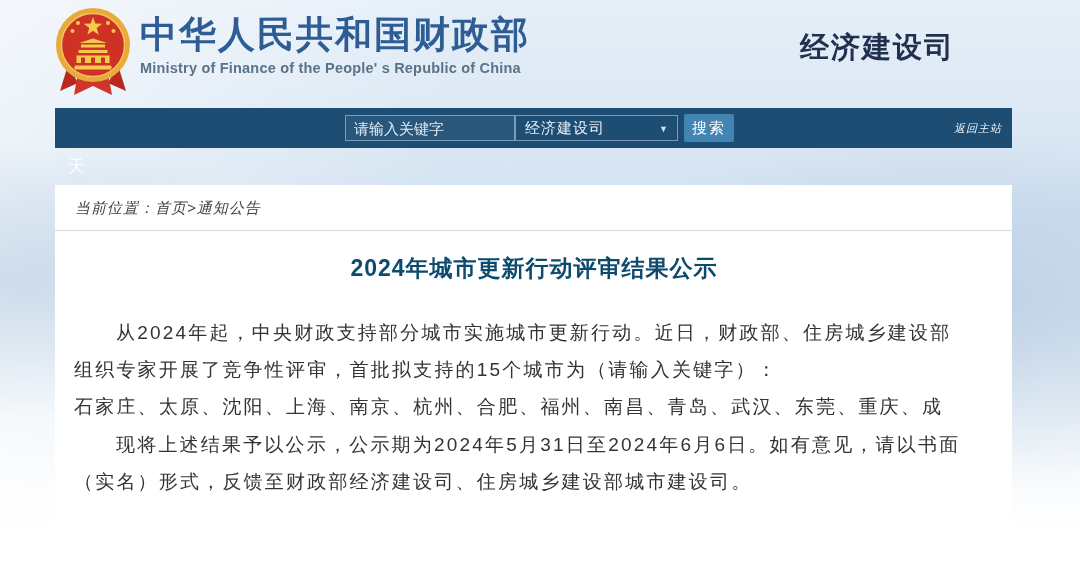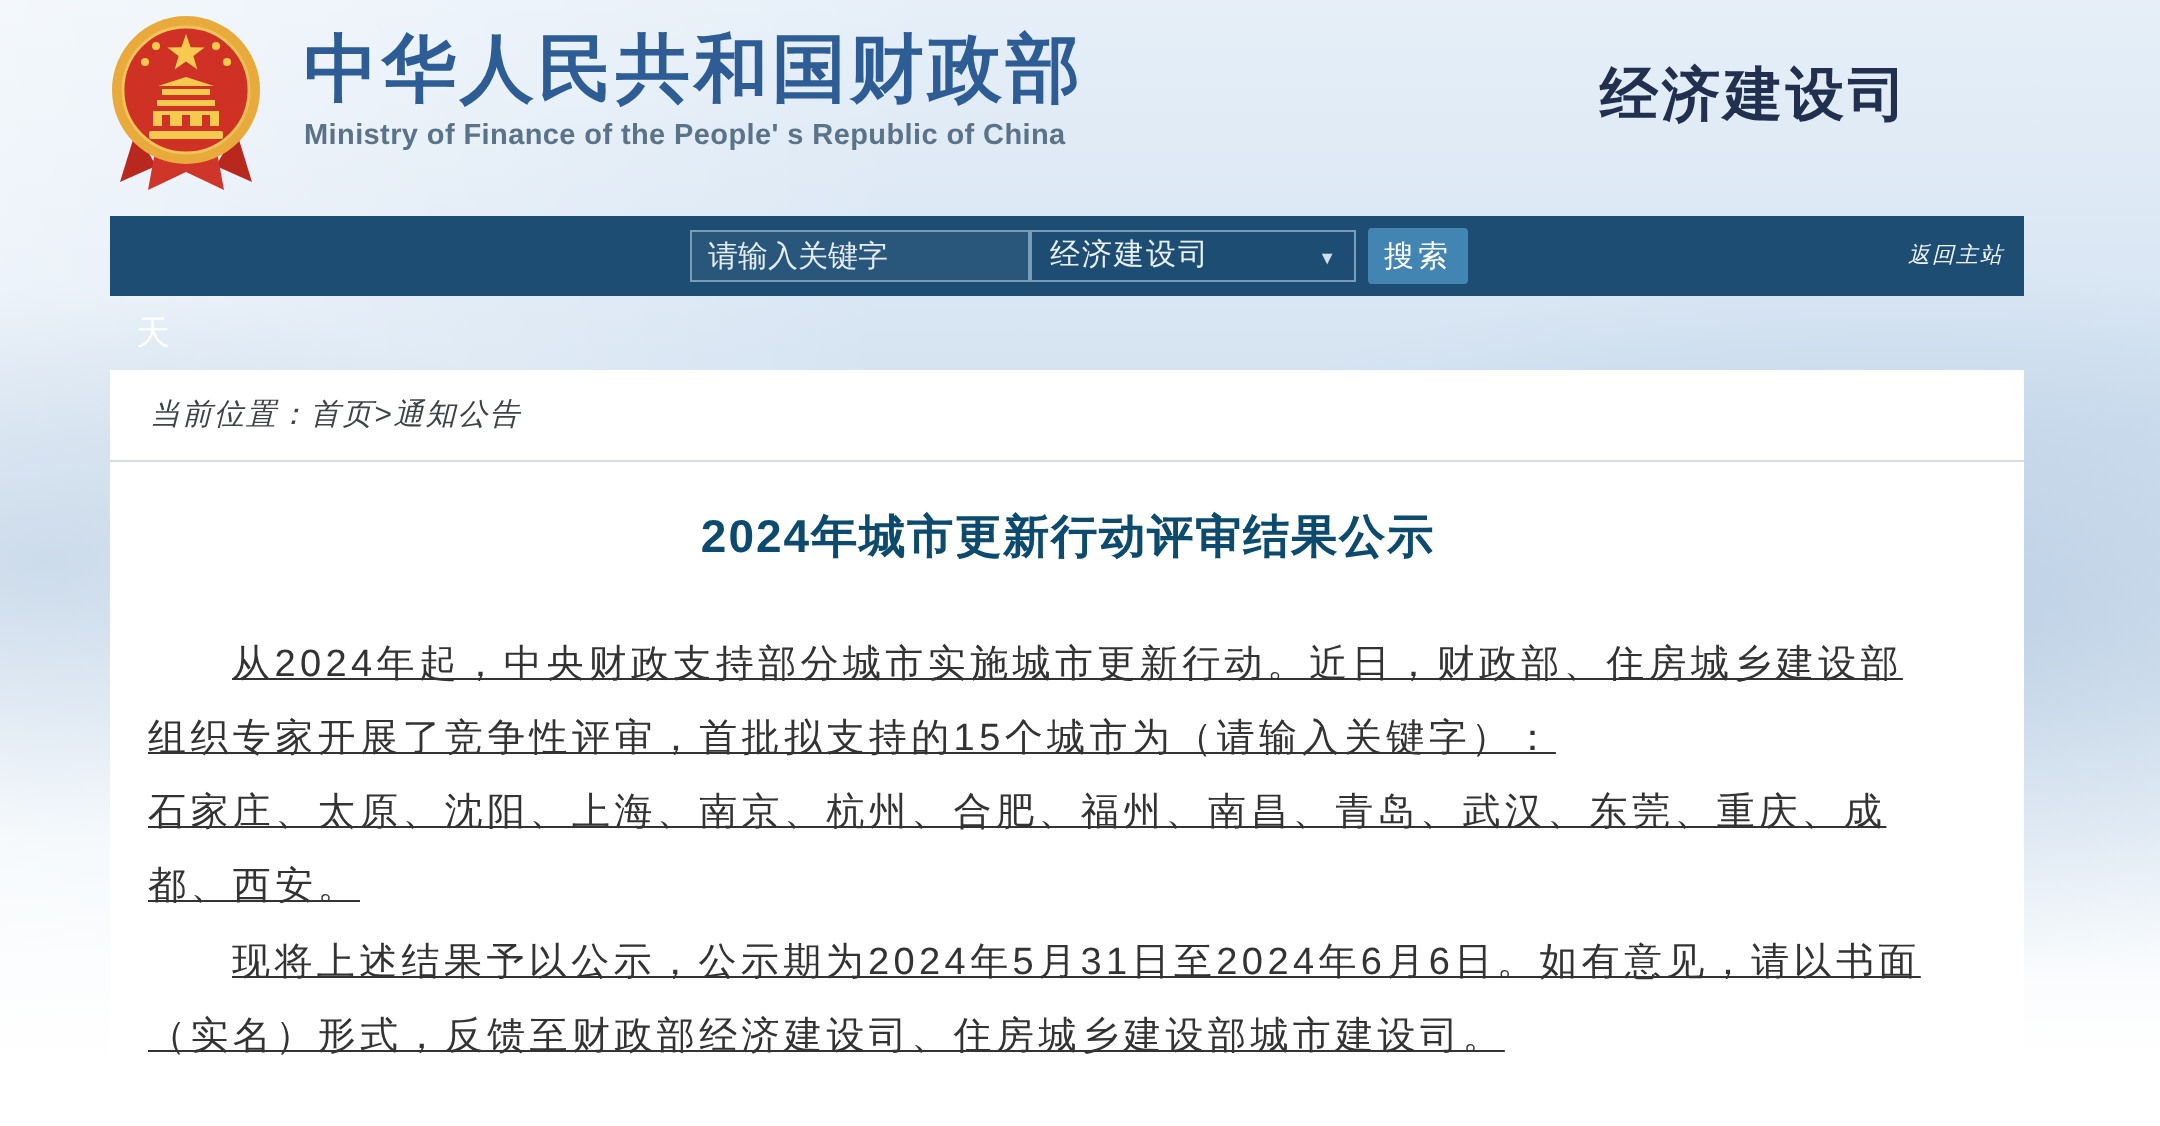--- a/index.html
+++ b/index.html
@@ -9,21 +9,21 @@
     background:
       radial-gradient(55% 45% at 88% 55%, rgba(150,178,210,.45), rgba(150,178,210,0) 70%),
       radial-gradient(40% 35% at 2% 50%, rgba(158,185,214,.40), rgba(158,185,214,0) 70%),
       linear-gradient(100deg, rgba(255,255,255,.55), rgba(205,223,240,0) 40%),
       linear-gradient(180deg, #e6eff8 0%, #d3e2f1 38%, #dde9f4 55%, #f2f7fb 78%, #ffffff 94%);
   }
 
   
   .masthead{position:absolute; left:0; top:0; width:100%; height:106px;}
   .emblem{position:absolute; left:54px; top:5px;}
-  .site-titles{position:absolute; left:152px; top:13px;}
+  .site-titles{position:absolute; left:140px; top:13px;}
   .site-title-cn{font-size:37px; font-weight:bold; color:#2d5d94; letter-spacing:2px; line-height:44px;}
   .site-title-en{font-size:14.5px; font-weight:bold; color:#5a7388; letter-spacing:.2px; margin-top:3px;}
   .dept-name{position:absolute; left:800px; top:28px; font-size:29px; font-weight:600; color:#20304e; letter-spacing:2px;}
 
   
   .navbar{
     position:absolute; left:55px; top:108px; width:957px; height:40px;
     background:#1e4d74;
   }
   .nav-date{position:absolute; left:13px; top:0; height:40px; line-height:40px;
@@ -60,21 +60,21 @@
     padding-left:20px; font-size:15px; color:#3f4347; letter-spacing:1px;font-style:italic;
   }
   .breadcrumb .crumb-path{cursor:pointer;}
 
   
   .article{padding:22px 18px 0 19px; color:#333333;}
   .article-title{
     text-align:center; font-size:23px; font-weight:bold; color:#0c4a6e;
     letter-spacing:1px; margin:0 0 30px 0;
   }
-  .article p{margin:0; padding:0;text-decoration:underline;}
+  .article p{margin:0; padding:0;}
   .article p.spaced{margin-top:1px;}
   .article-line{
     font-size:19px; line-height:37px; letter-spacing:2.2px; white-space:nowrap; color:#333333;
   }
   .article-line.indent{padding-left:42px;}
 </style>
 </head>
 <body>
 
 <div class="page">
@@ -129,21 +129,20 @@
     <div class="article">
       <h1 class="article-title">2024年城市更新行动评审结果公示</h1>
 
       <p>
         <span class="article-line indent" style="display:block">从2024年起，中央财政支持部分城市实施城市更新行动。近日，财政部、住房城乡建设部</span>
         <span class="article-line" style="display:block">组织专家开展了竞争性评审，首批拟支持的15个城市为（请输入关键字）：</span>
       </p>
 
       <p>
         <span class="article-line" style="display:block">石家庄、太原、沈阳、上海、南京、杭州、合肥、福州、南昌、青岛、武汉、东莞、重庆、成</span>
-        <span class="article-line" style="display:block">都、西安。</span>
       </p>
 
       <p class="spaced">
         <span class="article-line indent" style="display:block">现将上述结果予以公示，公示期为2024年5月31日至2024年6月6日。如有意见，请以书面</span>
         <span class="article-line" style="display:block">（实名）形式，反馈至财政部经济建设司、住房城乡建设部城市建设司。</span>
       </p>
     </div>
   </div>
 
 </div>

